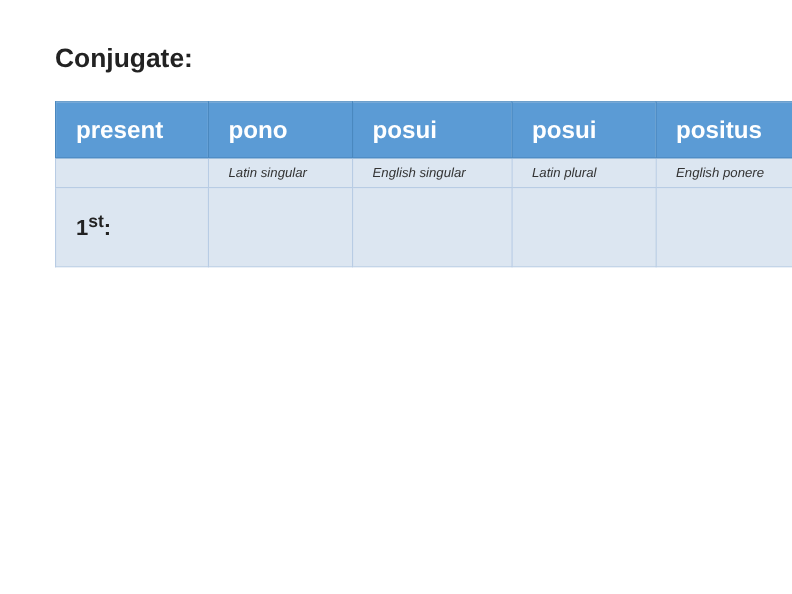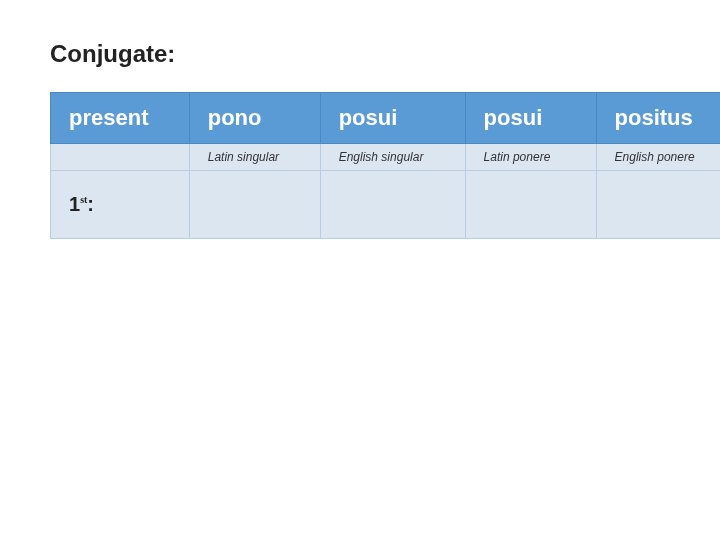--- a/index.html
+++ b/index.html
@@ -72,22 +72,21 @@
       font-weight: bold;
       color: #222;
     }
 
     .conjugate-table tbody tr.data-row td.empty-cell {
       background: #dce6f1;
       min-width: 110px;
     }
 
     sup {
-      font-size: 10px;
-      font-family: Liberation Serif, serif;
+      font-size: 16px;
     }
   </style>
 </head>
 <body>
 
 <h1 class="page-title">Conjugate:</h1>
 
 <table class="conjugate-table">
   <thead>
     <tr>
@@ -96,21 +95,21 @@
       <th>posui</th>
       <th>posui</th>
       <th>positus</th>
     </tr>
   </thead>
   <tbody>
     <tr class="subheader-row">
       <td></td>
       <td>Latin singular</td>
       <td>English singular</td>
-      <td>Latin ponere</td>
+      <td>Latin plural</td>
       <td>English ponere</td>
     </tr>
     <tr class="data-row">
       <td class="row-label">1<sup>st</sup>:</td>
       <td class="empty-cell"></td>
       <td class="empty-cell"></td>
       <td class="empty-cell"></td>
       <td class="empty-cell"></td>
     </tr>
   </tbody>

